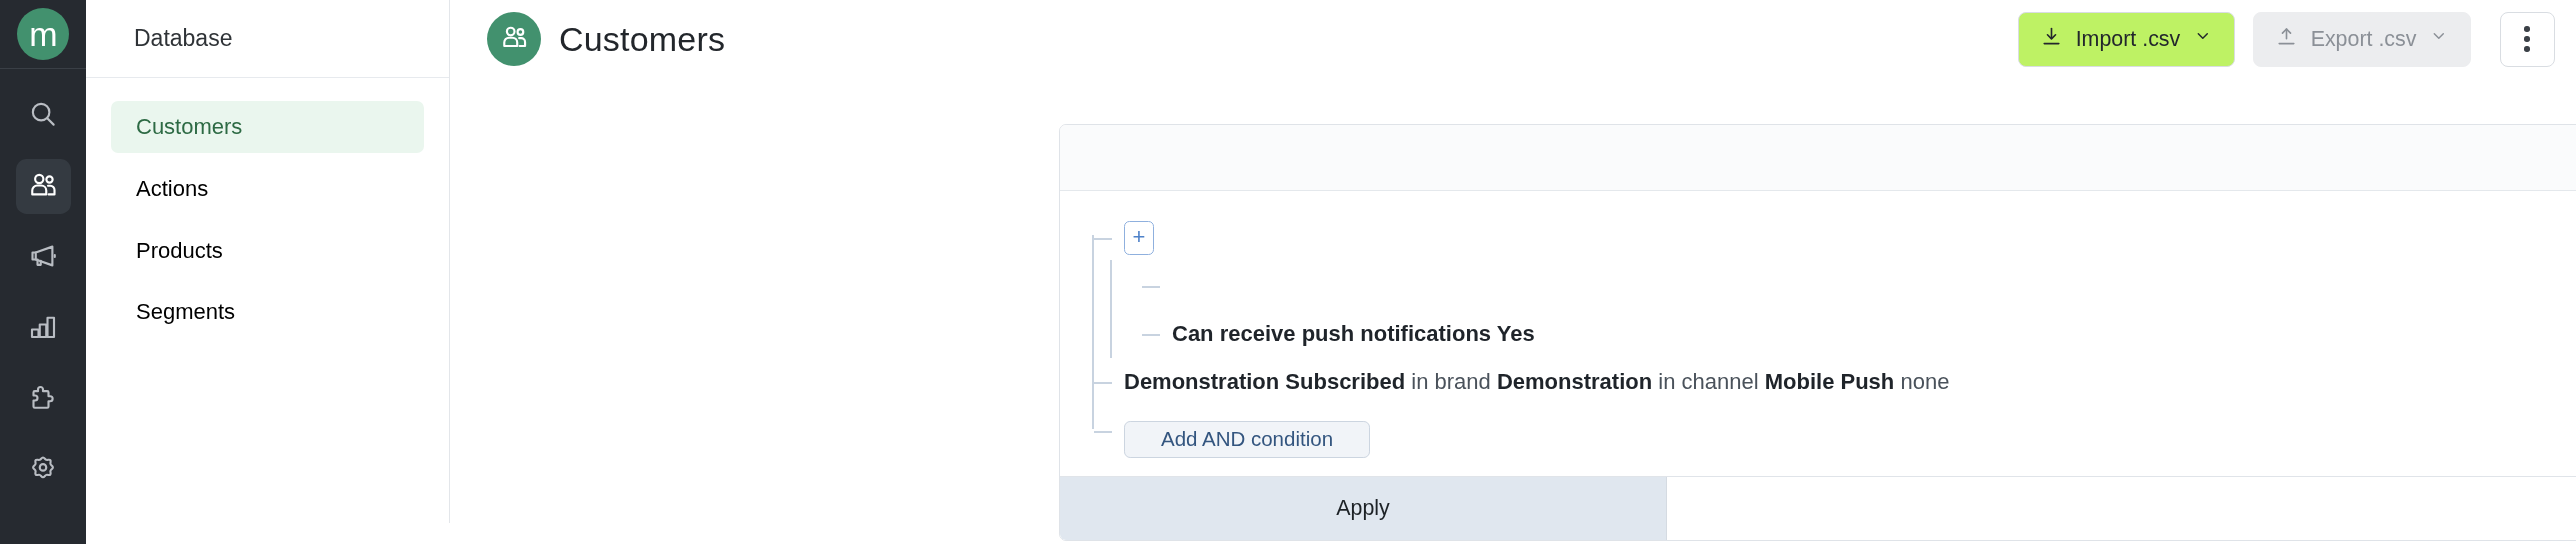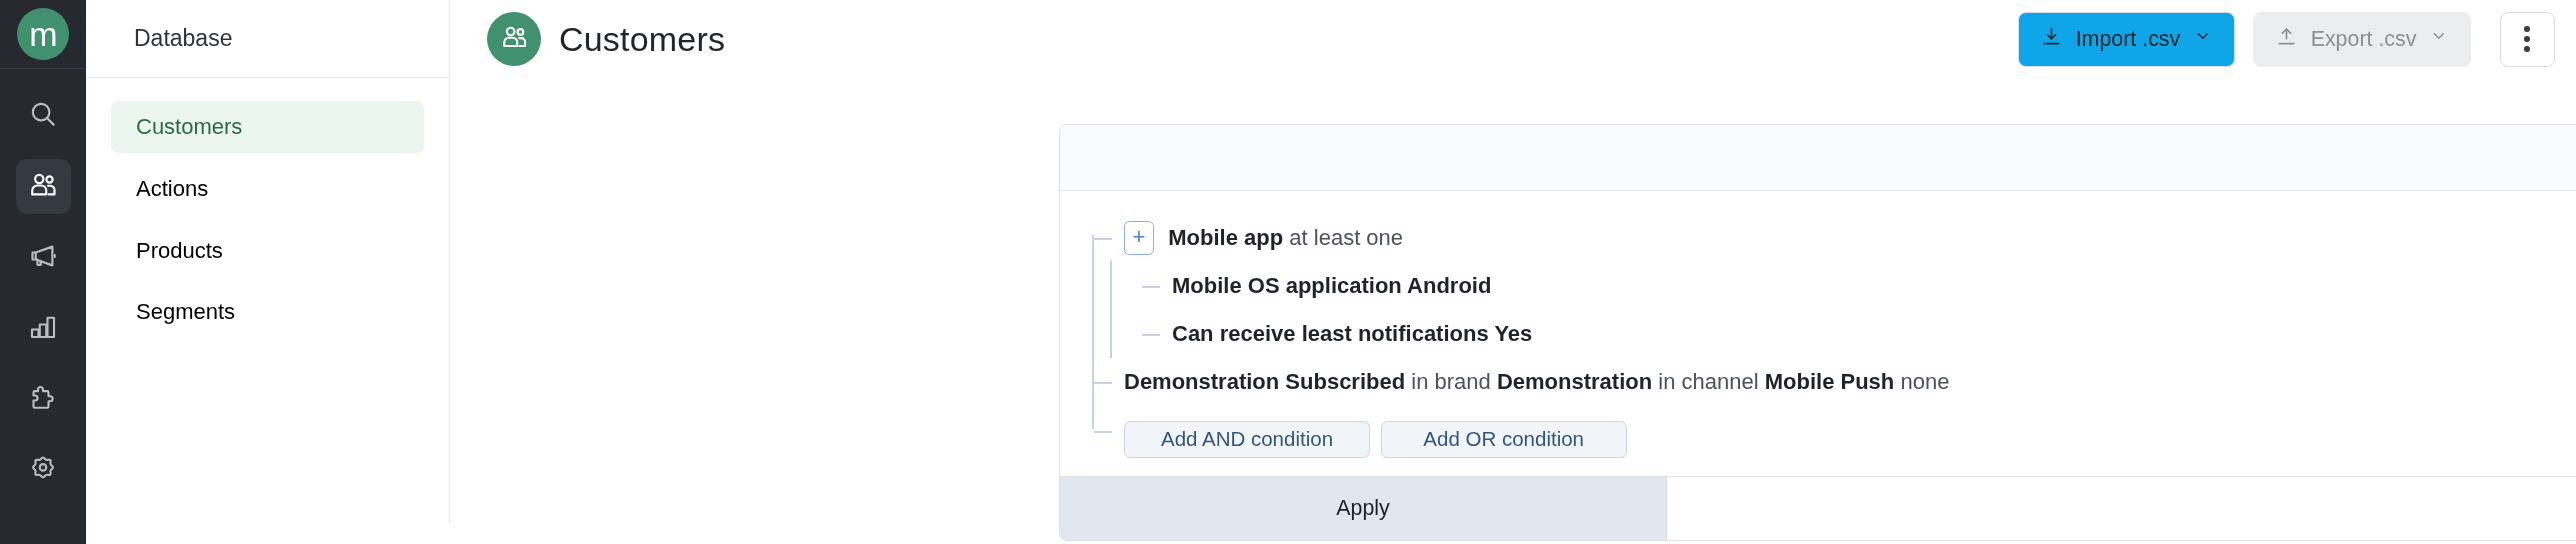--- a/index.html
+++ b/index.html
@@ -69,21 +69,21 @@
   }
   .avatar svg { stroke: #ffffff; }
   .page-title { font-size: 34px; color: #22262b; font-weight: 400; letter-spacing: 0.2px; }
   .head-spacer { flex: 1 1 auto; }
 
   .btn {
     height: 55px; border-radius: 8px;
     display: inline-flex; align-items: center; gap: 12.5px;
     padding: 0 21.4px;
     font-size: 21.4px;
-    background: #0ea5e9; border: 0.9px solid #d9dde2; color: #23272c;
+    background: #bef264; border: 0.9px solid #d9dde2; color: #23272c;
     white-space: nowrap;
   }
   .btn.muted { background: #ecedef; border-color: #ecedef; color: #8b9097; }
   .btn.muted svg { stroke: #8b9097; }
   .btn svg { stroke: #23272c; }
   .btn-kebab {
     width: 55px; height: 55px; border-radius: 8px;
     border: 0.9px solid #d9dde2; background: #fff;
     display: inline-flex; align-items: center; justify-content: center;
     flex-direction: column; gap: 4.5px; margin-left: 10.7px;
@@ -313,56 +313,48 @@
       </div>
 
       <div class="panel-body">
         <div class="tree">
           <div class="trunk-0"></div>
           <div class="trunk-1" style="top:46px;height:98px;"></div>
 
           <div class="row lvl0">
             <span class="elbow"></span>
             <span class="plus-btn">+</span>
+          </div>
+
+          <div class="row lvl1">
+            <span class="elbow"></span>
+          </div>
+
+          <div class="row lvl1">
+            <span class="elbow"></span>
             <span class="cond">
-              <b>Mobile app</b>
-              <span class="lite">at least one</span>
-            </span>
-          </div>
-
-          <div class="row lvl1">
-            <span class="elbow"></span>
-            <span class="cond">
-              <b>Mobile OS application Android</b>
-            </span>
-          </div>
-
-          <div class="row lvl1">
-            <span class="elbow"></span>
-            <span class="cond">
-              <b>Can receive least notifications Yes</b>
+              <b>Can receive push notifications Yes</b>
             </span>
           </div>
 
           <div class="row lvl0">
             <span class="elbow"></span>
             <span class="cond">
               <b>Demonstration Subscribed</b>
               <span class="lite">in brand</span>
               <b>Demonstration</b>
               <span class="lite">in channel</span>
               <b>Mobile Push</b>
               <span class="lite">none</span>
             </span>
           </div>
 
           <div class="addrow">
             <span class="elbow"></span>
             <div class="add-btn">Add AND condition</div>
-            <div class="add-btn">Add OR condition</div>
           </div>
         </div>
       </div>
 
       <div class="panel-foot">
         <div class="apply-btn">Apply</div>
         <div class="foot-spacer"></div>
 
       </div>
 

